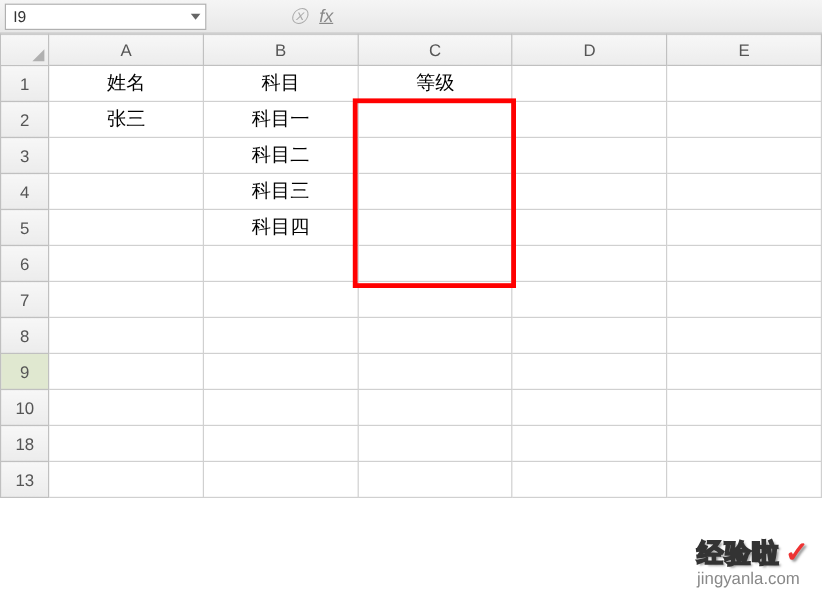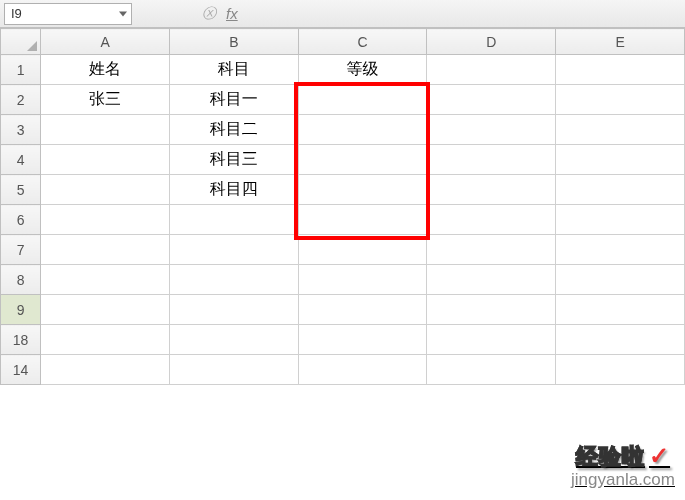--- a/index.html
+++ b/index.html
@@ -13,21 +13,21 @@
     }
     .formula-bar {
       height: 28px;
       background: linear-gradient(#f5f5f5, #e8e8e8);
       border-bottom: 1px solid #c0c0c0;
       display: flex;
       align-items: center;
       padding: 2px 4px;
     }
     .name-box {
-      width: 128px;
+      width: 168px;
       height: 22px;
       background: #fff;
       border: 1px solid #b0b0b0;
       display: flex;
       align-items: center;
       padding: 0 6px;
       font-size: 13px;
       color: #333;
       position: relative;
     }
@@ -109,41 +109,40 @@
     .red-box {
       position: absolute;
       border: 4px solid #f00;
       pointer-events: none;
     }
     
     .watermark {
       position: absolute;
       right: 10px;
       bottom: 10px;
-      text-align: center;
+      text-align: left;
       pointer-events: none;
-      text-decoration: underline;
     }
     .watermark .line1 {
       font-family: "KaiTi","STKaiti",serif;
       font-size: 22px;
       font-weight: bold;
       color: #fff;
       -webkit-text-stroke: 1.5px #333;
       text-shadow: 2px 2px 2px rgba(0,0,0,0.4);
       letter-spacing: 1px;
     }
     .watermark .check {
       color: #e33;
       -webkit-text-stroke: 0;
       font-size: 24px;
       margin-left: 4px;
     }
     .watermark .line2 {
-      font-size: 17px;
+      font-size: 14px;
       color: #888;
       margin-top: -2px;
     }
   </style>
 </head>
 <body>
 
 <div class="formula-bar">
   <div class="name-box">
     <span>I9</span>
@@ -242,29 +241,37 @@
         </tr>
         <tr class="sel-row">
           <th>9</th>
           <td class="data-cell"></td>
           <td class="data-cell"></td>
           <td class="data-cell"></td>
           <td class="data-cell"></td>
           <td class="data-cell"></td>
         </tr>
         <tr>
+          <th>10</th>
+          <td class="data-cell"></td>
+          <td class="data-cell"></td>
+          <td class="data-cell"></td>
+          <td class="data-cell"></td>
+          <td class="data-cell"></td>
+        </tr>
+        <tr>
           <th>18</th>
           <td class="data-cell"></td>
           <td class="data-cell"></td>
           <td class="data-cell"></td>
           <td class="data-cell"></td>
           <td class="data-cell"></td>
         </tr>
         <tr>
-          <th>14</th>
+          <th>13</th>
           <td class="data-cell"></td>
           <td class="data-cell"></td>
           <td class="data-cell"></td>
           <td class="data-cell"></td>
           <td class="data-cell"></td>
         </tr>
       </tbody>
   </table>
   <div id="red-box" class="red-box" style="top: 54px; left: 294px; width: 136px; height: 158px;"></div>
 </div>

